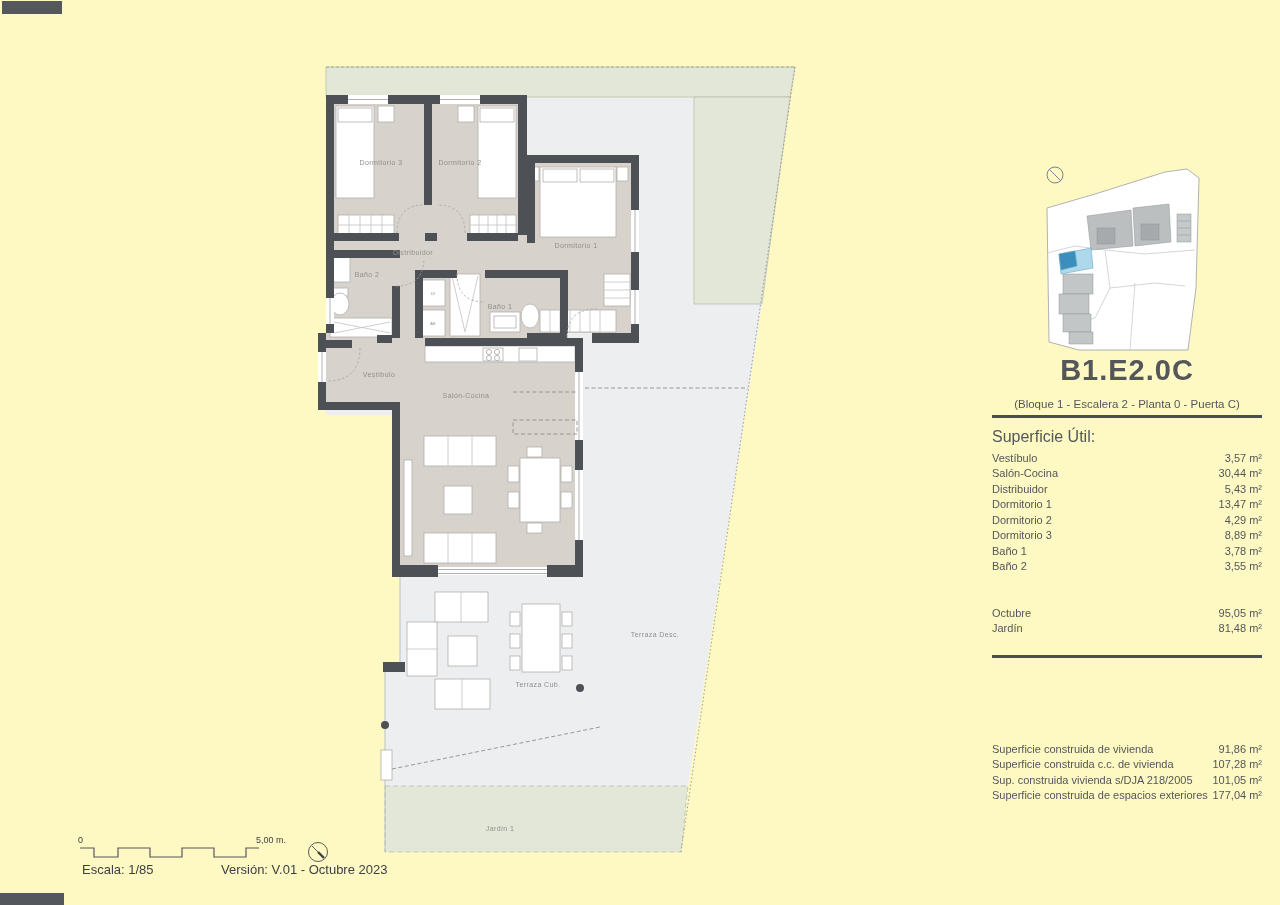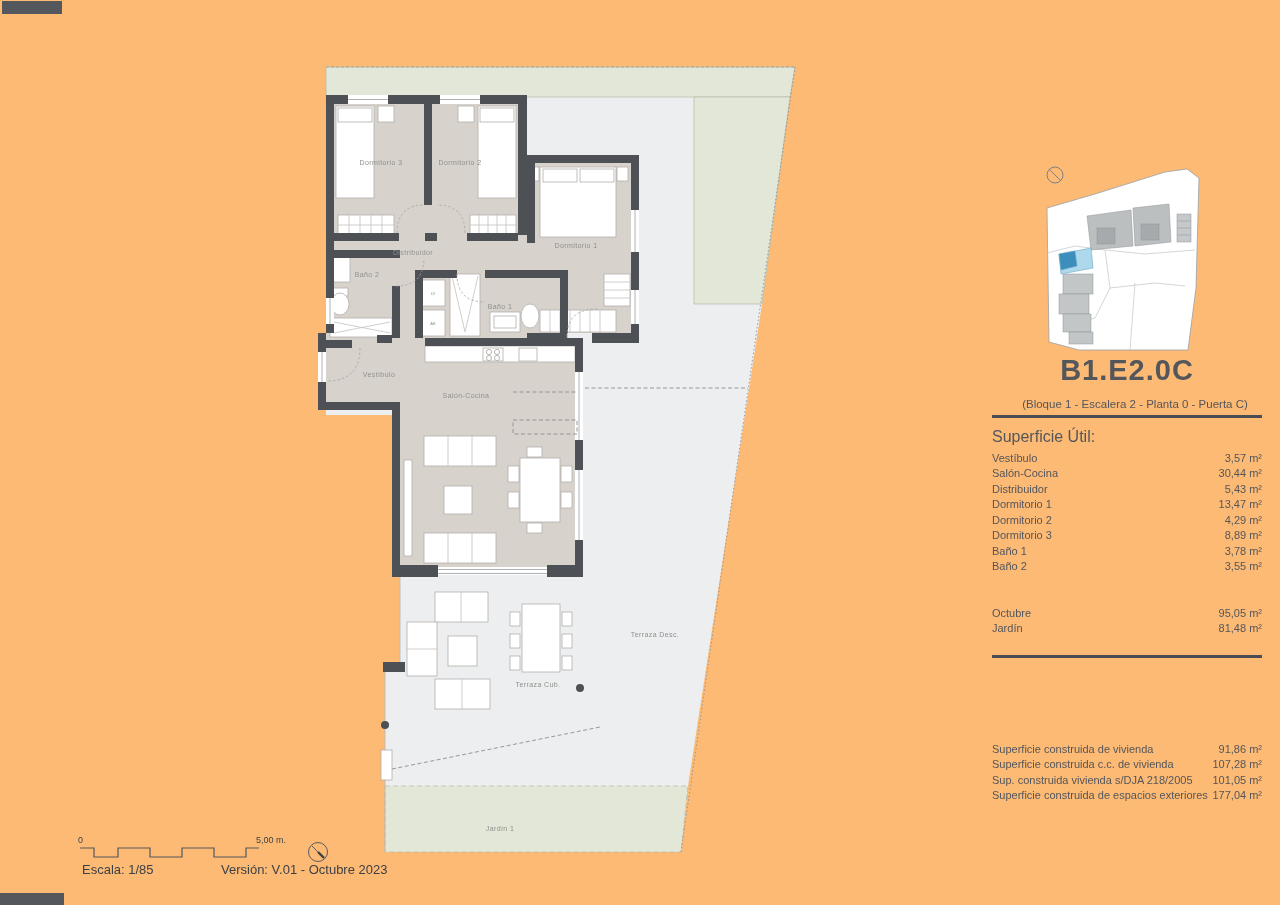--- a/index.html
+++ b/index.html
@@ -1,30 +1,30 @@
 <!DOCTYPE html>
 <html><head>
 <meta charset="utf-8">
 <style>
   html,body{margin:0;padding:0;background:#fff;}
-  .page{position:relative;width:1280px;height:905px;background:#fdba74;overflow:hidden;
+  .page{position:relative;width:1280px;height:905px;background:#fef9c3;overflow:hidden;
         font-family:"Liberation Sans",sans-serif;color:#54575c;}
   .corner-bar{position:absolute;background:#54575c;}
   .corner-bar.top{left:2px;top:1px;width:60px;height:13px;}
   .corner-bar.bottom{left:0px;top:893px;width:64px;height:12px;}
   svg.plan{position:absolute;left:312px;top:58px;width:496px;height:800px;}
   svg.sitemap{position:absolute;left:43px;top:158px;width:170px;height:195px;}
   svg.scalebar{position:absolute;left:60px;top:830px;width:280px;height:52px;}
   svg text{font-family:"Liberation Sans",sans-serif;}
   .room-label{font-size:7px;fill:#8f908b;letter-spacing:.4px;}
   .tiny-label{font-size:4px;fill:#8f908b;}
   .panel{position:absolute;left:992px;top:0;width:270px;height:905px;}
   .plan-title{position:absolute;top:354px;left:0;width:270px;text-align:center;
               font-size:29px;font-weight:700;letter-spacing:1px;color:#53565b;}
-  .plan-subtitle{position:absolute;top:398px;left:8px;width:270px;text-align:center;
+  .plan-subtitle{position:absolute;top:398px;left:0;width:270px;text-align:center;
                  font-size:11.5px;color:#53565b;}
   .rule{position:absolute;left:0;width:270px;height:3px;background:#4a4e54;}
   .rule.r1{top:415px;} .rule.r2{top:655px;}
   .util-heading{position:absolute;top:428px;left:0;font-size:16px;color:#53565b;}
   .rows{position:absolute;left:0;width:270px;}
   .rows.g1{top:450px;} .rows.g2{top:605px;} .rows.g3{top:679px;} .rows.g4{top:741px;}
   .row{display:flex;justify-content:space-between;align-items:center;height:15.5px;
        font-size:11px;color:#53565b;}
   .row .val{text-align:center;white-space:nowrap;}
   .footer-text{position:absolute;font-size:13px;color:#3d4044;}

